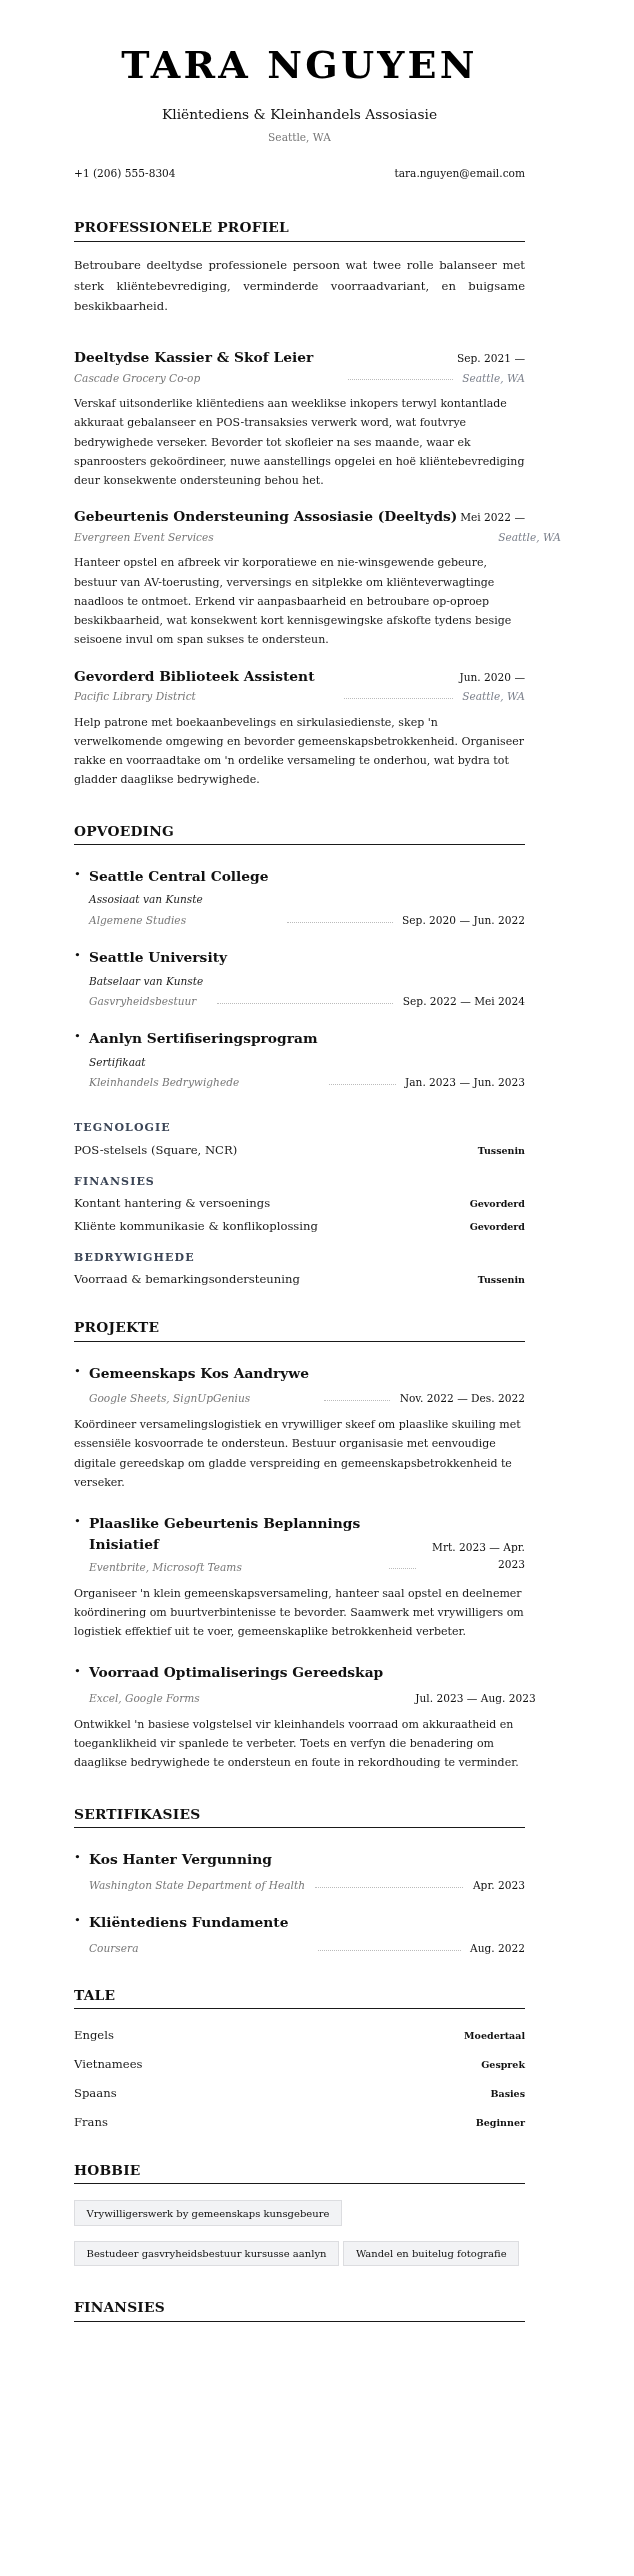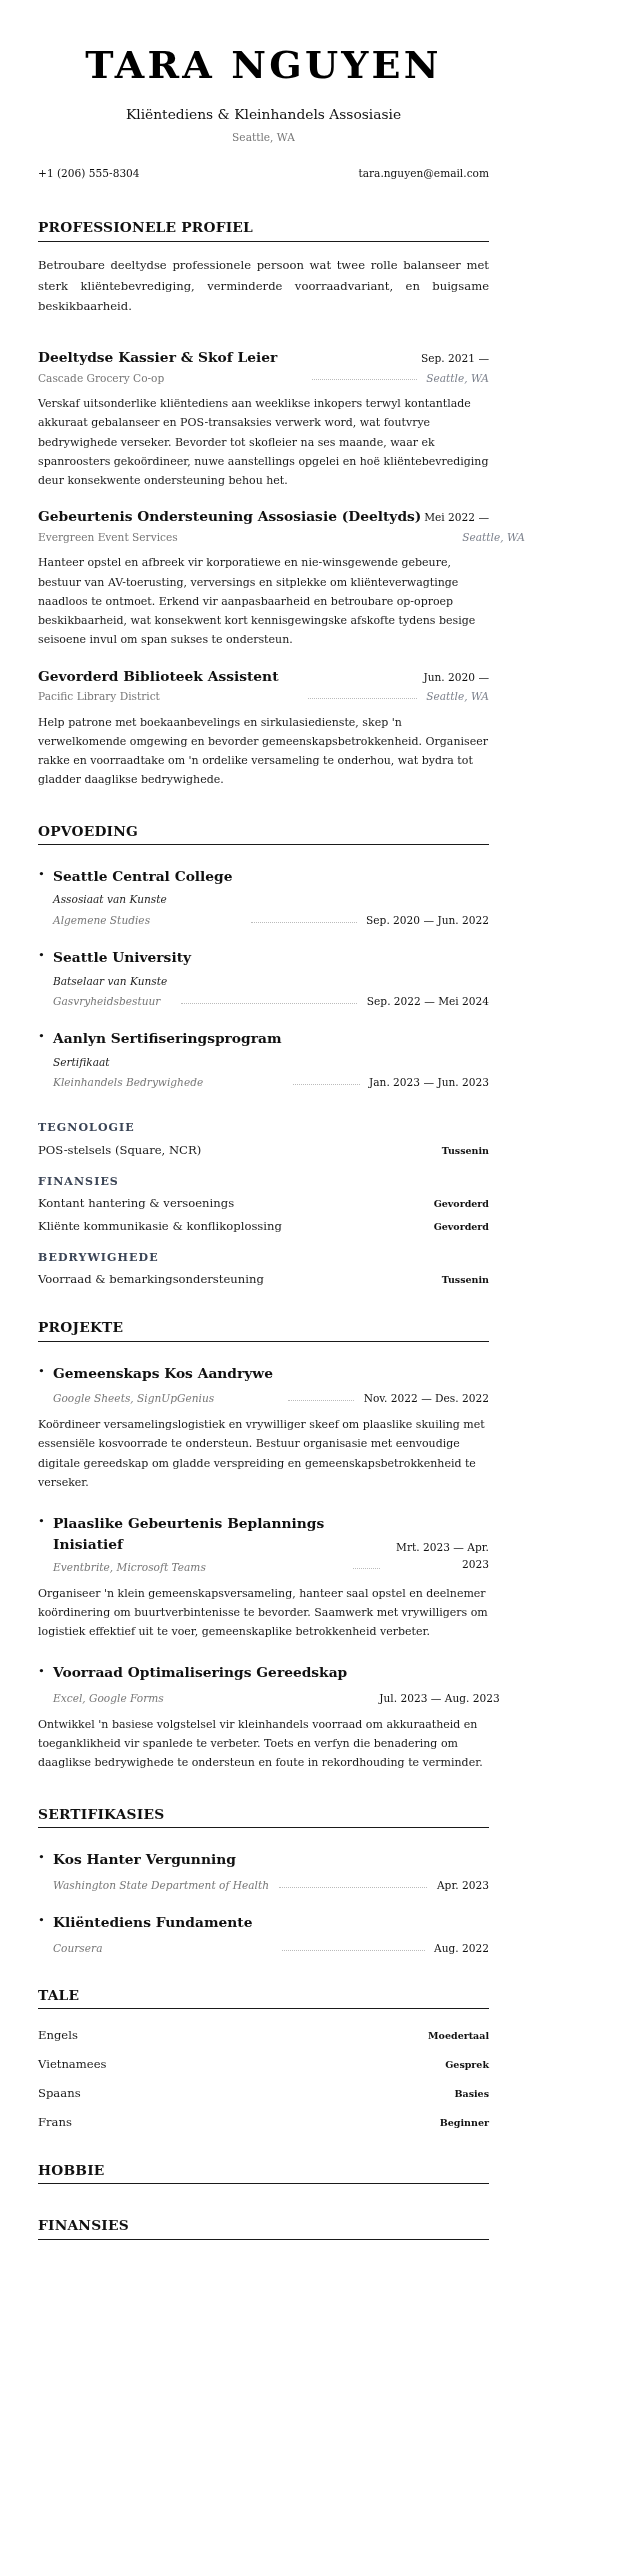--- a/index.html
+++ b/index.html
@@ -5,20 +5,21 @@
     * { box-sizing: border-box; margin: 0; padding: 0; }
     html, body { background: #ffffff; }
     body {
       width: 635px;
       font-family: "DejaVu Serif", serif;
       color: #1a1a1a;
     }
     .page {
       width: 527px;
       padding: 42px 38px 32px 38px;
+      margin-left: 36px;
     }
     .header { text-align: center; }
     .name {
       font-size: 38px;
       font-weight: bold;
       letter-spacing: 3.2px;
       color: #000;
       line-height: 1.1;
       margin-top: 2.1px;
     }
@@ -61,21 +62,21 @@
       justify-content: space-between;
       align-items: baseline;
     }
     .job-title { font-size: 13.8px; font-weight: bold; color: #111; }
     .job-date { font-size: 10.6px; color: #111; white-space: nowrap; }
     .job-sub {
       display: flex;
       align-items: flex-end;
       margin-top: 6.3px;
     }
-    .job-company { font-size: 10.6px; color: #777; white-space: nowrap; }
+    .job-company { font-size: 10.6px; font-style: italic; color: #777; white-space: nowrap; }
     .leader {
       flex: 1;
       border-bottom: 0.5px dotted #bbb;
       margin: 0 9.5px 3.2px 9.5px;
       height: 0.5px;
     }
     .job-loc { font-size: 10.6px; font-style: italic; color: #7a7f8a; white-space: nowrap; }
     .job-desc {
       font-size: 11px;
       line-height: 1.75;
@@ -345,20 +346,26 @@
       <span class="lang-level">Basies</span>
     </div>
     <div class="lang-row">
       <span class="lang-name">Frans</span>
       <span class="lang-level">Beginner</span>
     </div>
   </section>
 
   <section class="section">
     <h2 class="section-title">HOBBIE</h2>
+    <div class="hobbies">
+      <span class="hobby-tag">Vrywilligerswerk by gemeenskaps kunsgebeure</span>
+      <span class="hobby-break"></span>
+      <span class="hobby-tag">Bestudeer gasvryheidsbestuur kursusse aanlyn</span>
+      <span class="hobby-tag">Wandel en buitelug fotografie</span>
+    </div>
   </section>
 
   <section class="section">
     <h2 class="section-title">FINANSIES</h2>
   </section>
 
 </div>
 
 
 </body></html>

